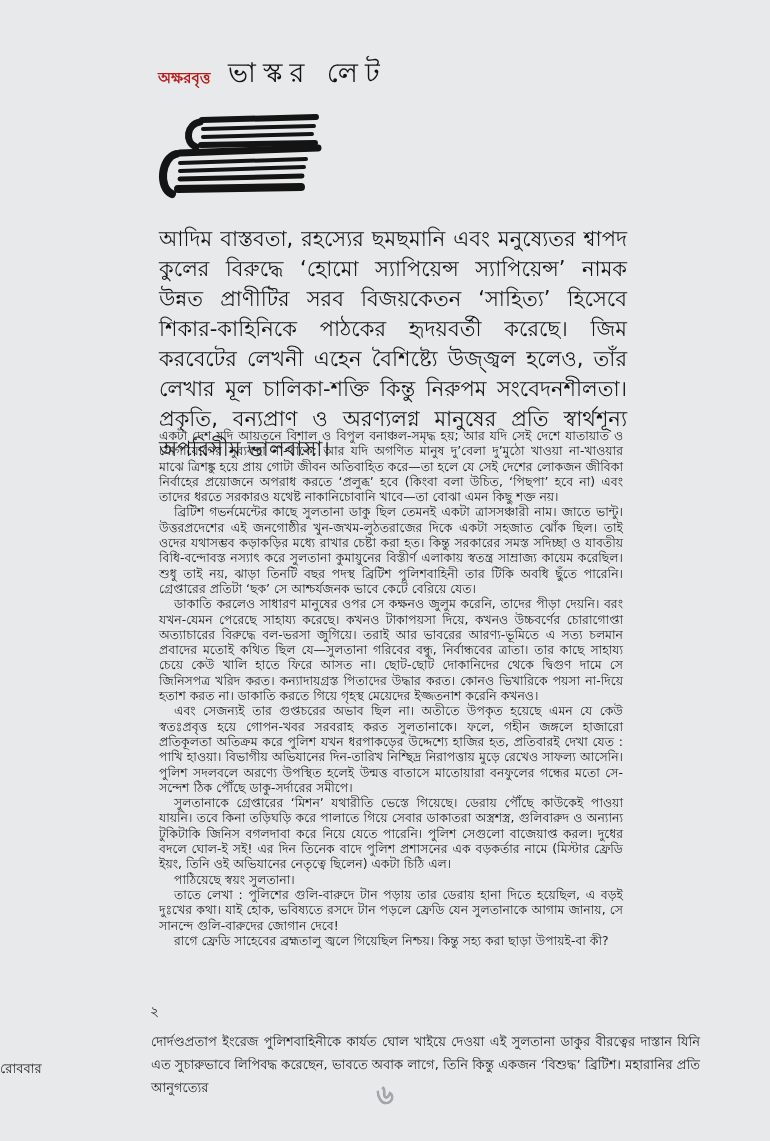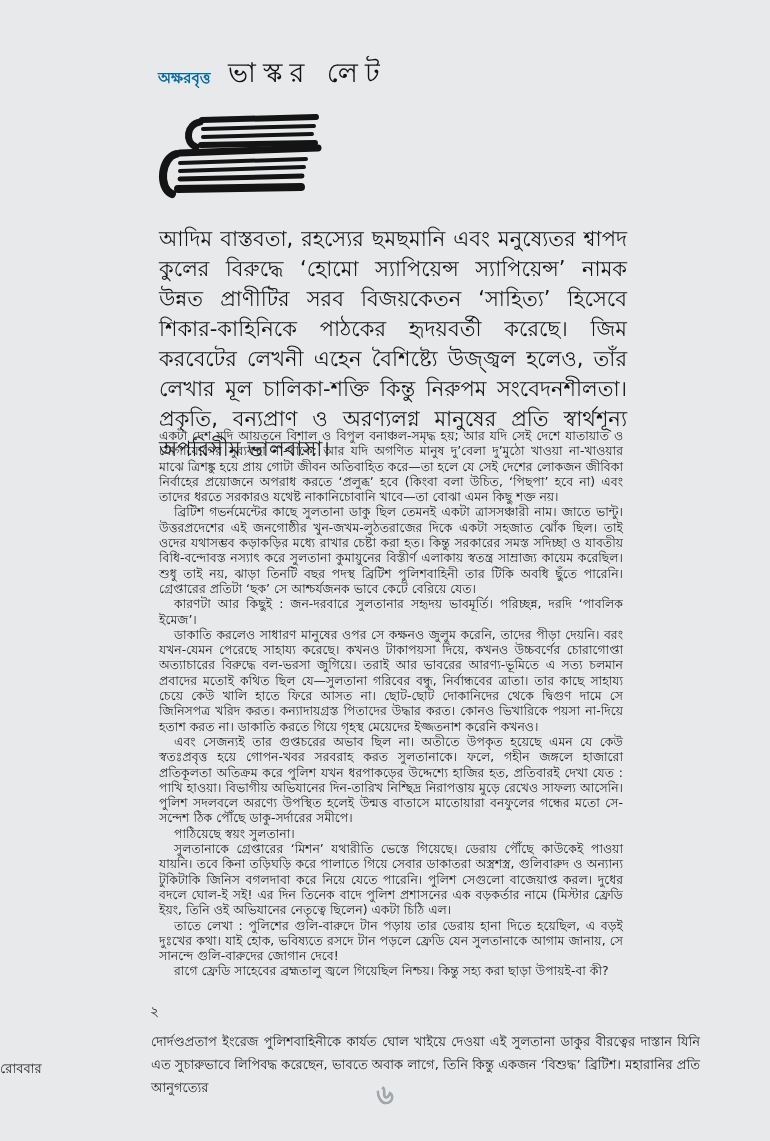--- a/index.html
+++ b/index.html
@@ -7,21 +7,21 @@
     width:770px;height:1141px;
     background:#eceded;
     font-family:"DejaVu Sans","Liberation Sans",sans-serif;
     color:#1b1b1b;
     position:relative;
     overflow:hidden;
   }
   .page{position:absolute;inset:0;background:#e8e9ea;}
   .hdr-label{
     position:absolute;left:158px;top:66px;
-    font-size:15px;font-weight:bold;color:#0369a1;
+    font-size:15px;font-weight:bold;color:#b91c1c;
   }
   .hdr-title{
     position:absolute;left:228px;top:52px;
     font-size:27px;letter-spacing:7px;color:#121212;
   }
   .books{position:absolute;left:156px;top:112px;width:190px;height:95px;}
   .lede{
     position:absolute;left:159px;top:224px;width:468px;
     font-size:21px;line-height:30px;color:#161616;
     text-align:justify;
@@ -79,25 +79,24 @@
       <path d="M24 67 L146 64" stroke-width="5"></path>
       <path d="M22 77 L145 75" stroke-width="8"></path>
     </g>
   </svg>
 
   <div class="lede">আদিম বাস্তবতা, রহস্যের ছমছমানি এবং মনুষ্যেতর শ্বাপদ কুলের বিরুদ্ধে ‘হোমো স্যাপিয়েন্স স্যাপিয়েন্স’ নামক উন্নত প্রাণীটির সরব বিজয়কেতন ‘সাহিত্য’ হিসেবে শিকার-কাহিনিকে পাঠকের হৃদয়বর্তী করেছে। জিম করবেটের লেখনী এহেন বৈশিষ্ট্যে উজ্জ্বল হলেও, তাঁর লেখার মূল চালিকা-শক্তি কিন্তু নিরুপম সংবেদনশীলতা। প্রকৃতি, বন্যপ্রাণ ও অরণ্যলগ্ন মানুষের প্রতি স্বার্থশূন্য অপরিসীম ভালবাসা।</div>
 
   <div class="bodycol">
     <p>একটা দেশ যদি আয়তনে বিশাল ও বিপুল বনাঞ্চল-সমৃদ্ধ হয়; আর যদি সেই দেশে যাতায়াত ও যোগাযোগের সুব্যবস্থা না-থাকে; আর যদি অগণিত মানুষ দু’বেলা দু’মুঠো খাওয়া না-খাওয়ার মাঝে ত্রিশঙ্কু হয়ে প্রায় গোটা জীবন অতিবাহিত করে—তা হলে যে সেই দেশের লোকজন জীবিকা নির্বাহের প্রয়োজনে অপরাধ করতে ‘প্রলুব্ধ’ হবে (কিংবা বলা উচিত, ‘পিছপা’ হবে না) এবং তাদের ধরতে সরকারও যথেষ্ট নাকানিচোবানি খাবে—তা বোঝা এমন কিছু শক্ত নয়।</p>
     <p>ব্রিটিশ গভর্নমেন্টের কাছে সুলতানা ডাকু ছিল তেমনই একটা ত্রাসসঞ্চারী নাম। জাতে ভান্টু। উত্তরপ্রদেশের এই জনগোষ্ঠীর খুন-জখম-লুঠতরাজের দিকে একটা সহজাত ঝোঁক ছিল। তাই ওদের যথাসম্ভব কড়াকড়ির মধ্যে রাখার চেষ্টা করা হত। কিন্তু সরকারের সমস্ত সদিচ্ছা ও যাবতীয় বিধি-বন্দোবস্ত নস্যাৎ করে সুলতানা কুমায়ুনের বিস্তীর্ণ এলাকায় স্বতন্ত্র সাম্রাজ্য কায়েম করেছিল। শুধু তাই নয়, ঝাড়া তিনটি বছর পদস্থ ব্রিটিশ পুলিশবাহিনী তার টিকি অবধি ছুঁতে পারেনি। গ্রেপ্তারের প্রতিটা ‘ছক’ সে আশ্চর্যজনক ভাবে কেটে বেরিয়ে যেত।</p>
-    <p>কারণটা আর কিছুই : জন-দরবারে সুলতানার সহৃদয় ভাবমূর্তি। পরিচ্ছন্ন, দরদি ‘পাবলিক ইমেজ’।</p>
     <p>ডাকাতি করলেও সাধারণ মানুষের ওপর সে কক্ষনও জুলুম করেনি, তাদের পীড়া দেয়নি। বরং যখন-যেমন পেরেছে সাহায্য করেছে। কখনও টাকাপয়সা দিয়ে, কখনও উচ্চবর্ণের চোরাগোপ্তা অত্যাচারের বিরুদ্ধে বল-ভরসা জুগিয়ে। তরাই আর ভাবরের আরণ্য-ভূমিতে এ সত্য চলমান প্রবাদের মতোই কথিত ছিল যে—সুলতানা গরিবের বন্ধু, নির্বান্ধবের ত্রাতা। তার কাছে সাহায্য চেয়ে কেউ খালি হাতে ফিরে আসত না। ছোট-ছোট দোকানিদের থেকে দ্বিগুণ দামে সে জিনিসপত্র খরিদ করত। কন্যাদায়গ্রস্ত পিতাদের উদ্ধার করত। কোনও ভিখারিকে পয়সা না-দিয়ে হতাশ করত না। ডাকাতি করতে গিয়ে গৃহস্থ মেয়েদের ইজ্জতনাশ করেনি কখনও।</p>
     <p>এবং সেজন্যই তার গুপ্তচরের অভাব ছিল না। অতীতে উপকৃত হয়েছে এমন যে কেউ স্বতঃপ্রবৃত্ত হয়ে গোপন-খবর সরবরাহ করত সুলতানাকে। ফলে, গহীন জঙ্গলে হাজারো প্রতিকূলতা অতিক্রম করে পুলিশ যখন ধরপাকড়ের উদ্দেশ্যে হাজির হত, প্রতিবারই দেখা যেত : পাখি হাওয়া। বিভাগীয় অভিযানের দিন-তারিখ নিশ্ছিদ্র নিরাপত্তায় মুড়ে রেখেও সাফল্য আসেনি। পুলিশ সদলবলে অরণ্যে উপস্থিত হলেই উন্মত্ত বাতাসে মাতোয়ারা বনফুলের গন্ধের মতো সে-সন্দেশ ঠিক পৌঁছে ডাকু-সর্দারের সমীপে।</p>
+    <p>সুলতানাকে গ্রেপ্তারের ‘মিশন’ যথারীতি ভেস্তে গিয়েছে। ডেরায় পৌঁছে কাউকেই পাওয়া যায়নি। তবে কিনা তড়িঘড়ি করে পালাতে গিয়ে সেবার ডাকাতরা অস্ত্রশস্ত্র, গুলিবারুদ ও অন্যান্য টুকিটাকি জিনিস বগলদাবা করে নিয়ে যেতে পারেনি। পুলিশ সেগুলো বাজেয়াপ্ত করল। দুধের বদলে ঘোল-ই সই! এর দিন তিনেক বাদে পুলিশ প্রশাসনের এক বড়কর্তার নামে (মিস্টার ফ্রেডি ইয়ং, তিনি ওই অভিযানের নেতৃত্বে ছিলেন) একটা চিঠি এল।</p>
     <p>পাঠিয়েছে স্বয়ং সুলতানা।</p>
-    <p>সুলতানাকে গ্রেপ্তারের ‘মিশন’ যথারীতি ভেস্তে গিয়েছে। ডেরায় পৌঁছে কাউকেই পাওয়া যায়নি। তবে কিনা তড়িঘড়ি করে পালাতে গিয়ে সেবার ডাকাতরা অস্ত্রশস্ত্র, গুলিবারুদ ও অন্যান্য টুকিটাকি জিনিস বগলদাবা করে নিয়ে যেতে পারেনি। পুলিশ সেগুলো বাজেয়াপ্ত করল। দুধের বদলে ঘোল-ই সই! এর দিন তিনেক বাদে পুলিশ প্রশাসনের এক বড়কর্তার নামে (মিস্টার ফ্রেডি ইয়ং, তিনি ওই অভিযানের নেতৃত্বে ছিলেন) একটা চিঠি এল।</p>
     <p>তাতে লেখা : পুলিশের গুলি-বারুদে টান পড়ায় তার ডেরায় হানা দিতে হয়েছিল, এ বড়ই দুঃখের কথা। যাই হোক, ভবিষ্যতে রসদে টান পড়লে ফ্রেডি যেন সুলতানাকে আগাম  জানায়, সে সানন্দে গুলি-বারুদের জোগান দেবে!</p>
     <p>রাগে ফ্রেডি সাহেবের ব্রহ্মতালু জ্বলে গিয়েছিল নিশ্চয়। কিন্তু সহ্য করা ছাড়া উপায়ই-বা কী?</p>
   </div>
 
   <div class="sec2-num">২</div>
   <div class="sec2">
     <p>দোর্দণ্ডপ্রতাপ ইংরেজ পুলিশবাহিনীকে কার্যত ঘোল খাইয়ে দেওয়া এই সুলতানা ডাকুর বীরত্বের দাস্তান যিনি এত সুচারুভাবে লিপিবদ্ধ করেছেন, ভাবতে অবাক লাগে, তিনি কিন্তু একজন ‘বিশুদ্ধ’ ব্রিটিশ। মহারানির প্রতি আনুগত্যের</p>
   </div>
 
   <div class="footer-name">রোববার</div>

